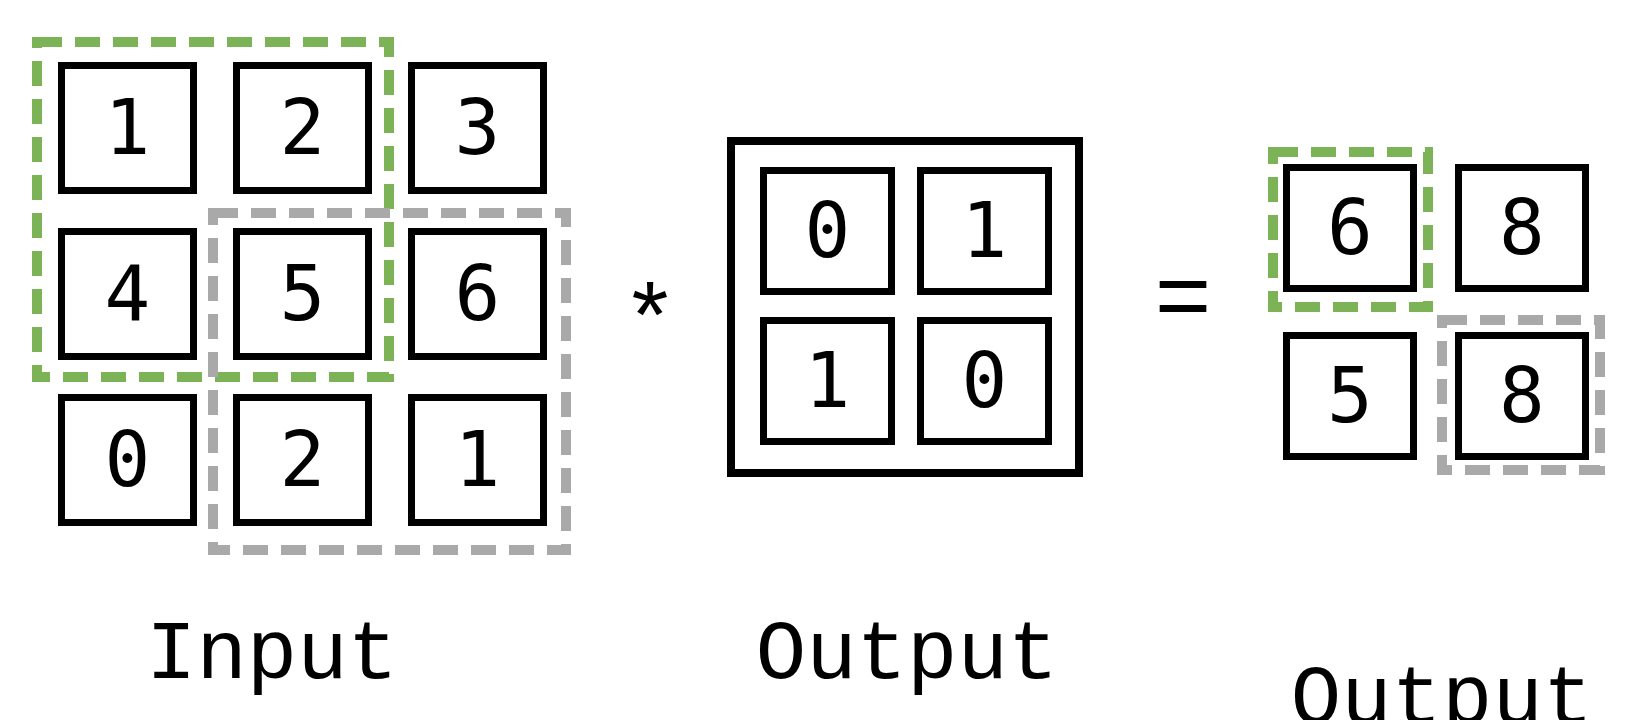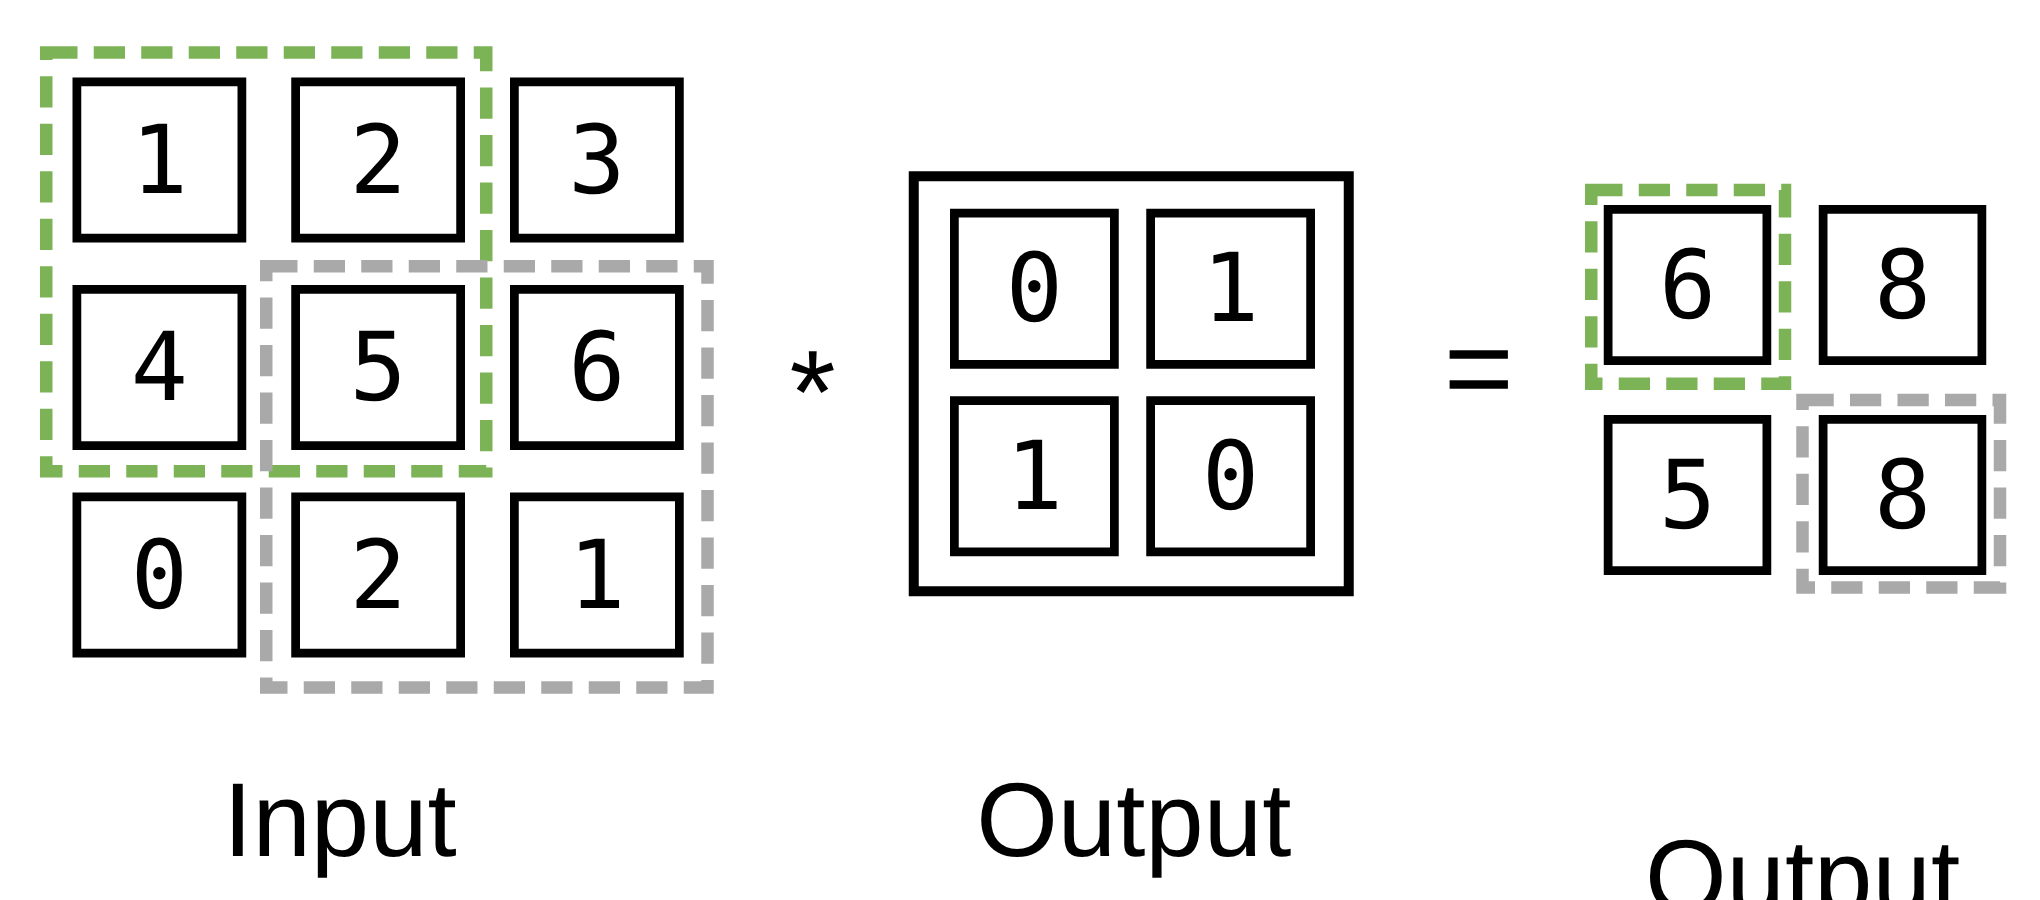--- a/index.html
+++ b/index.html
@@ -46,21 +46,21 @@
     color: #000000;
     font-family: "Liberation Sans", sans-serif;
   }
   .op-conv { left: 595px; top: 259px; font-size: 95px; }
   .op-eq   { left: 1128px; top: 240px; font-size: 96px; }
   .grid-label {
     position: absolute;
     top: 608px;
     width: 360px;
     text-align: center;
-    font-family: Liberation Sans, sans-serif;
+    font-family: Liberation Mono, monospace;
     font-size: 84px;
     line-height: 1.15;
     color: #000000;
     white-space: nowrap;
   }
   .label-input  { left: 92px; }
   .label-kernel { left: 727px; }
   .label-output { left: 1262px; margin-top: 45px; }
 </style>
 </head>

